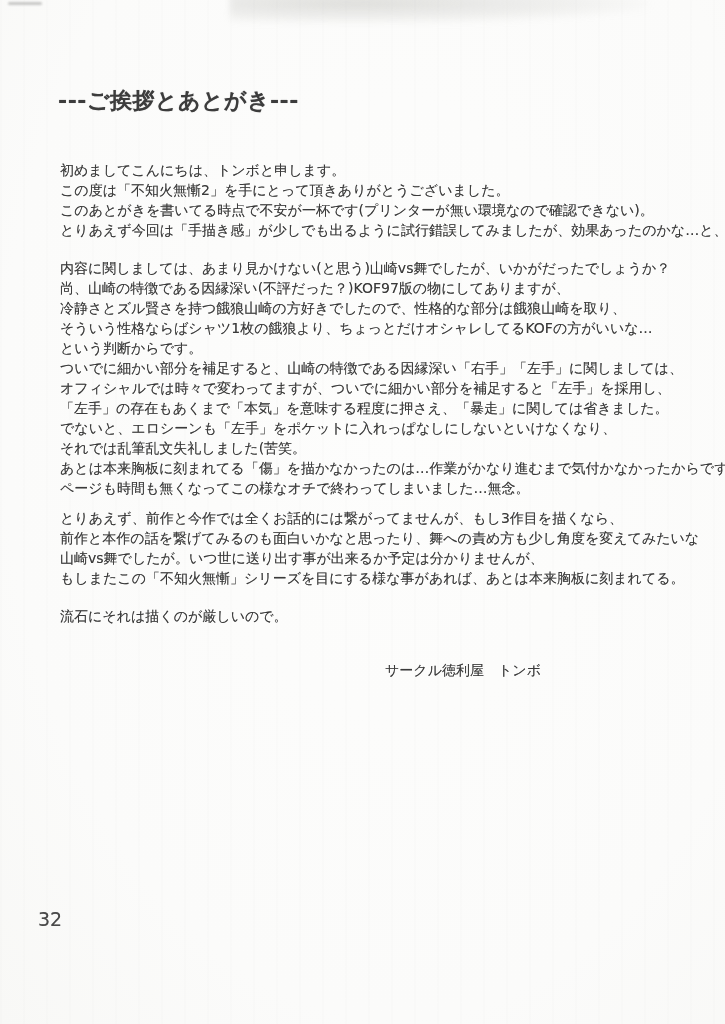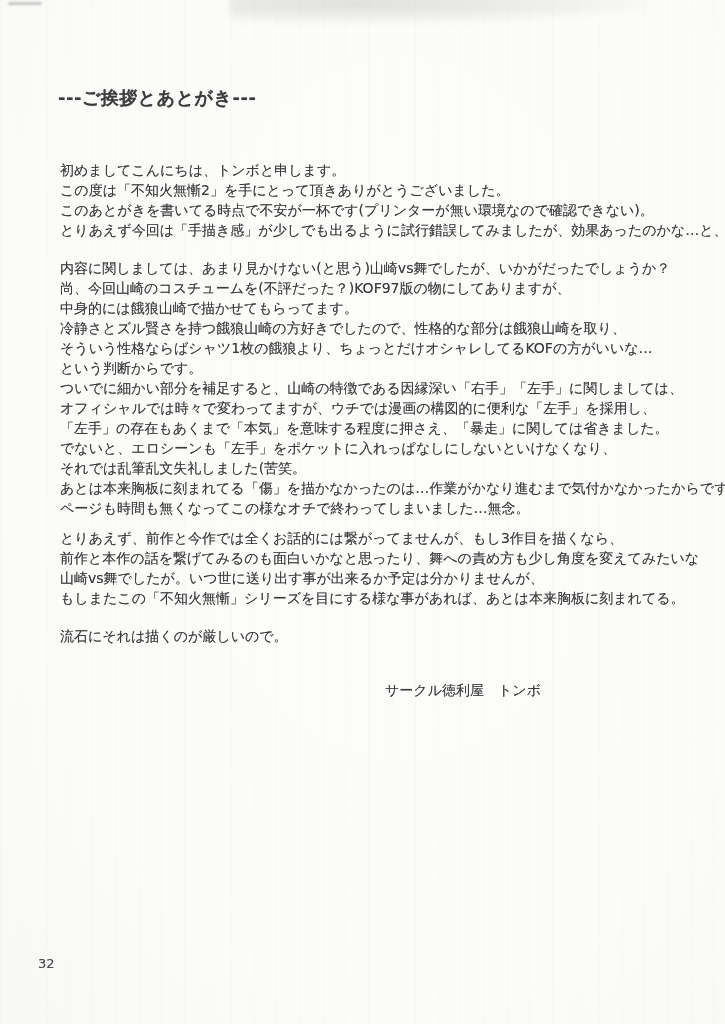--- a/index.html
+++ b/index.html
@@ -38,21 +38,21 @@
     height: 3px;
     background: rgba(140,140,138,0.45);
     border-radius: 2px;
     filter: blur(1px);
     pointer-events: none;
   }
   .title {
     position: absolute;
     left: 58px;
     top: 86px;
-    font-size: 18px;
+    font-size: 22px;
     font-weight: 600;
     letter-spacing: 0.5px;
     color: #3c3c3c;
     white-space: nowrap;
     text-shadow: 0 0 0.7px rgba(60,60,60,0.55);
   }
   .content {
     position: absolute;
     left: 60px;
     top: 160px;
@@ -68,22 +68,22 @@
   .p-closing  { margin-bottom: 18px; }
   .farewell   { white-space: nowrap; }
   .signature {
     margin-top: 34px;
     padding-left: 325px;
     white-space: nowrap;
   }
   .page-number {
     position: absolute;
     left: 38px;
-    top: 956px;
-    font-size: 13px;
+    top: 908px;
+    font-size: 19px;
     color: #4a4a4a;
     text-shadow: 0 0 0.6px rgba(70,70,70,0.5);
   }
 </style>
 </head>
 <body>
 
 <div class="page">
 
   <div class="smudge-top"></div>
@@ -95,27 +95,26 @@
 
     <div class="para p-greeting">
       <div class="line">初めましてこんにちは、トンボと申します。</div>
       <div class="line">この度は「不知火無慚2」を手にとって頂きありがとうございました。</div>
       <div class="line">このあとがきを書いてる時点で不安が一杯です(プリンターが無い環境なので確認できない)。</div>
       <div class="line">とりあえず今回は「手描き感」が少しでも出るように試行錯誤してみましたが、効果あったのかな…と、</div>
     </div>
 
     <div class="para p-main">
       <div class="line">内容に関しましては、あまり見かけない(と思う)山崎vs舞でしたが、いかがだったでしょうか？</div>
-      <div class="line">尚、今回山崎のコスチュームを(不評だった？)KOF97版の物にしてありますが、</div>
-      <div class="line">中身的には餓狼山崎で描かせてもらってます。</div>
+      <div class="line">尚、山崎の特徴である因縁深い(不評だった？)KOF97版の物にしてありますが、</div>
       <div class="line">冷静さとズル賢さを持つ餓狼山崎の方好きでしたので、性格的な部分は餓狼山崎を取り、</div>
       <div class="line">そういう性格ならばシャツ1枚の餓狼より、ちょっとだけオシャレしてるKOFの方がいいな…</div>
       <div class="line">という判断からです。</div>
       <div class="line">ついでに細かい部分を補足すると、山崎の特徴である因縁深い「右手」「左手」に関しましては、</div>
-      <div class="line">オフィシャルでは時々で変わってますが、ウチでは漫画の構図的に便利な「左手」を採用し、</div>
+      <div class="line">オフィシャルでは時々で変わってますが、ついでに細かい部分を補足すると「左手」を採用し、</div>
       <div class="line">「左手」の存在もあくまで「本気」を意味する程度に押さえ、「暴走」に関しては省きました。</div>
       <div class="line">でないと、エロシーンも「左手」をポケットに入れっぱなしにしないといけなくなり、</div>
       <div class="line">それでは乱筆乱文失礼しました(苦笑。</div>
       <div class="line">あとは本来胸板に刻まれてる「傷」を描かなかったのは…作業がかなり進むまで気付かなかったからです。</div>
       <div class="line">ページも時間も無くなってこの様なオチで終わってしまいました…無念。</div>
     </div>
 
     <div class="para p-closing">
       <div class="line">とりあえず、前作と今作では全くお話的には繋がってませんが、もし3作目を描くなら、</div>
       <div class="line">前作と本作の話を繋げてみるのも面白いかなと思ったり、舞への責め方も少し角度を変えてみたいな</div>

